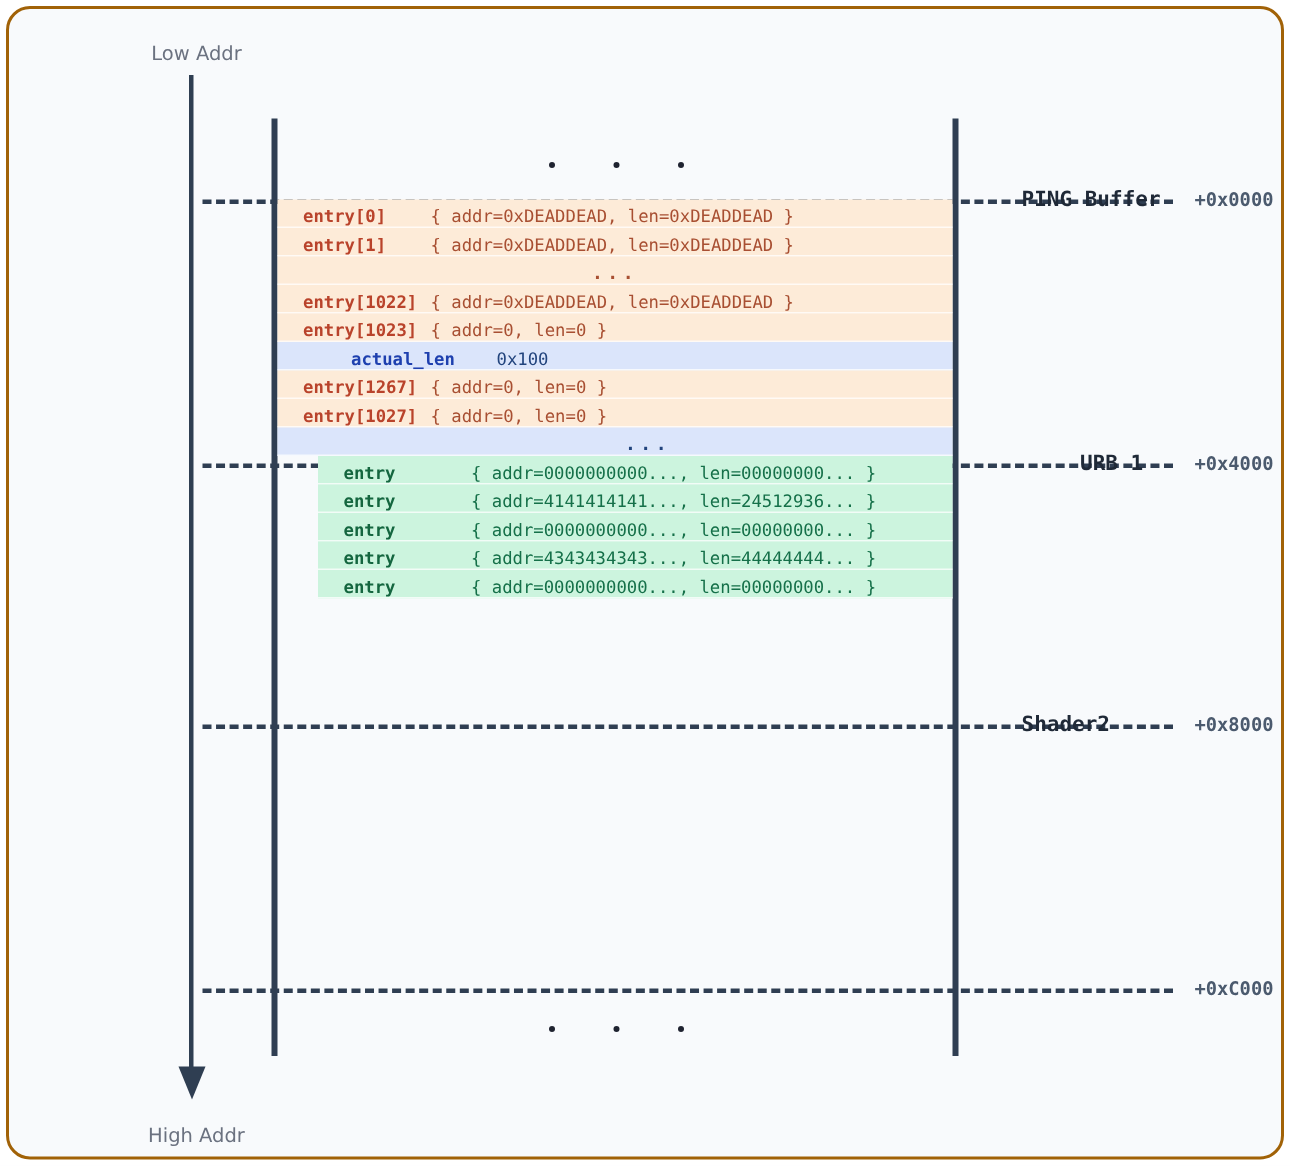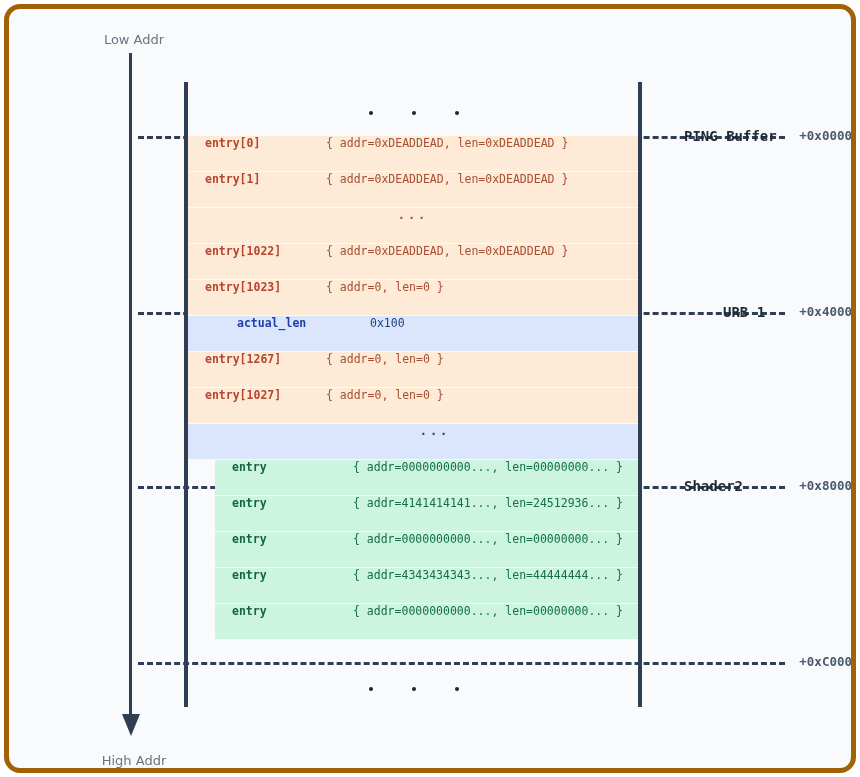--- a/index.html
+++ b/index.html
@@ -14,21 +14,21 @@
   }
 
   #card {
     position: absolute;
     left: 4px;
     top: 4px;
     width: 852px;
     height: 769px;
     box-sizing: border-box;
     background: #f8fafc;
-    border: 5px solid #a16207;
+    border: 2px solid #a16207;
     border-radius: 16px;
     overflow: hidden;
   }
 
   .canvas {
     position: absolute;
     left: 0; top: 0;
     width: 852px;
     height: 769px;
   }
@@ -125,26 +125,25 @@
 
   
   #rows {
     position: absolute;
     left: 179px;
     top: 127px;
     width: 450px;
   }
   .mem-row {
     position: relative;
-    height: 36px;
+    height: 19px;
     box-sizing: border-box;
     display: flex;
-    align-items: flex-start;
+    align-items: flex-end;
     border-bottom: 1px solid rgba(255,255,255,0.75);
-    gap: 36px;
   }
   .mem-row .row-label {
     width: 102px;
     padding-left: 17px;
     box-sizing: border-box;
     font-family: "DejaVu Sans Mono", monospace;
     font-size: 11.5px;
     font-weight: bold;
     white-space: nowrap;
   }

